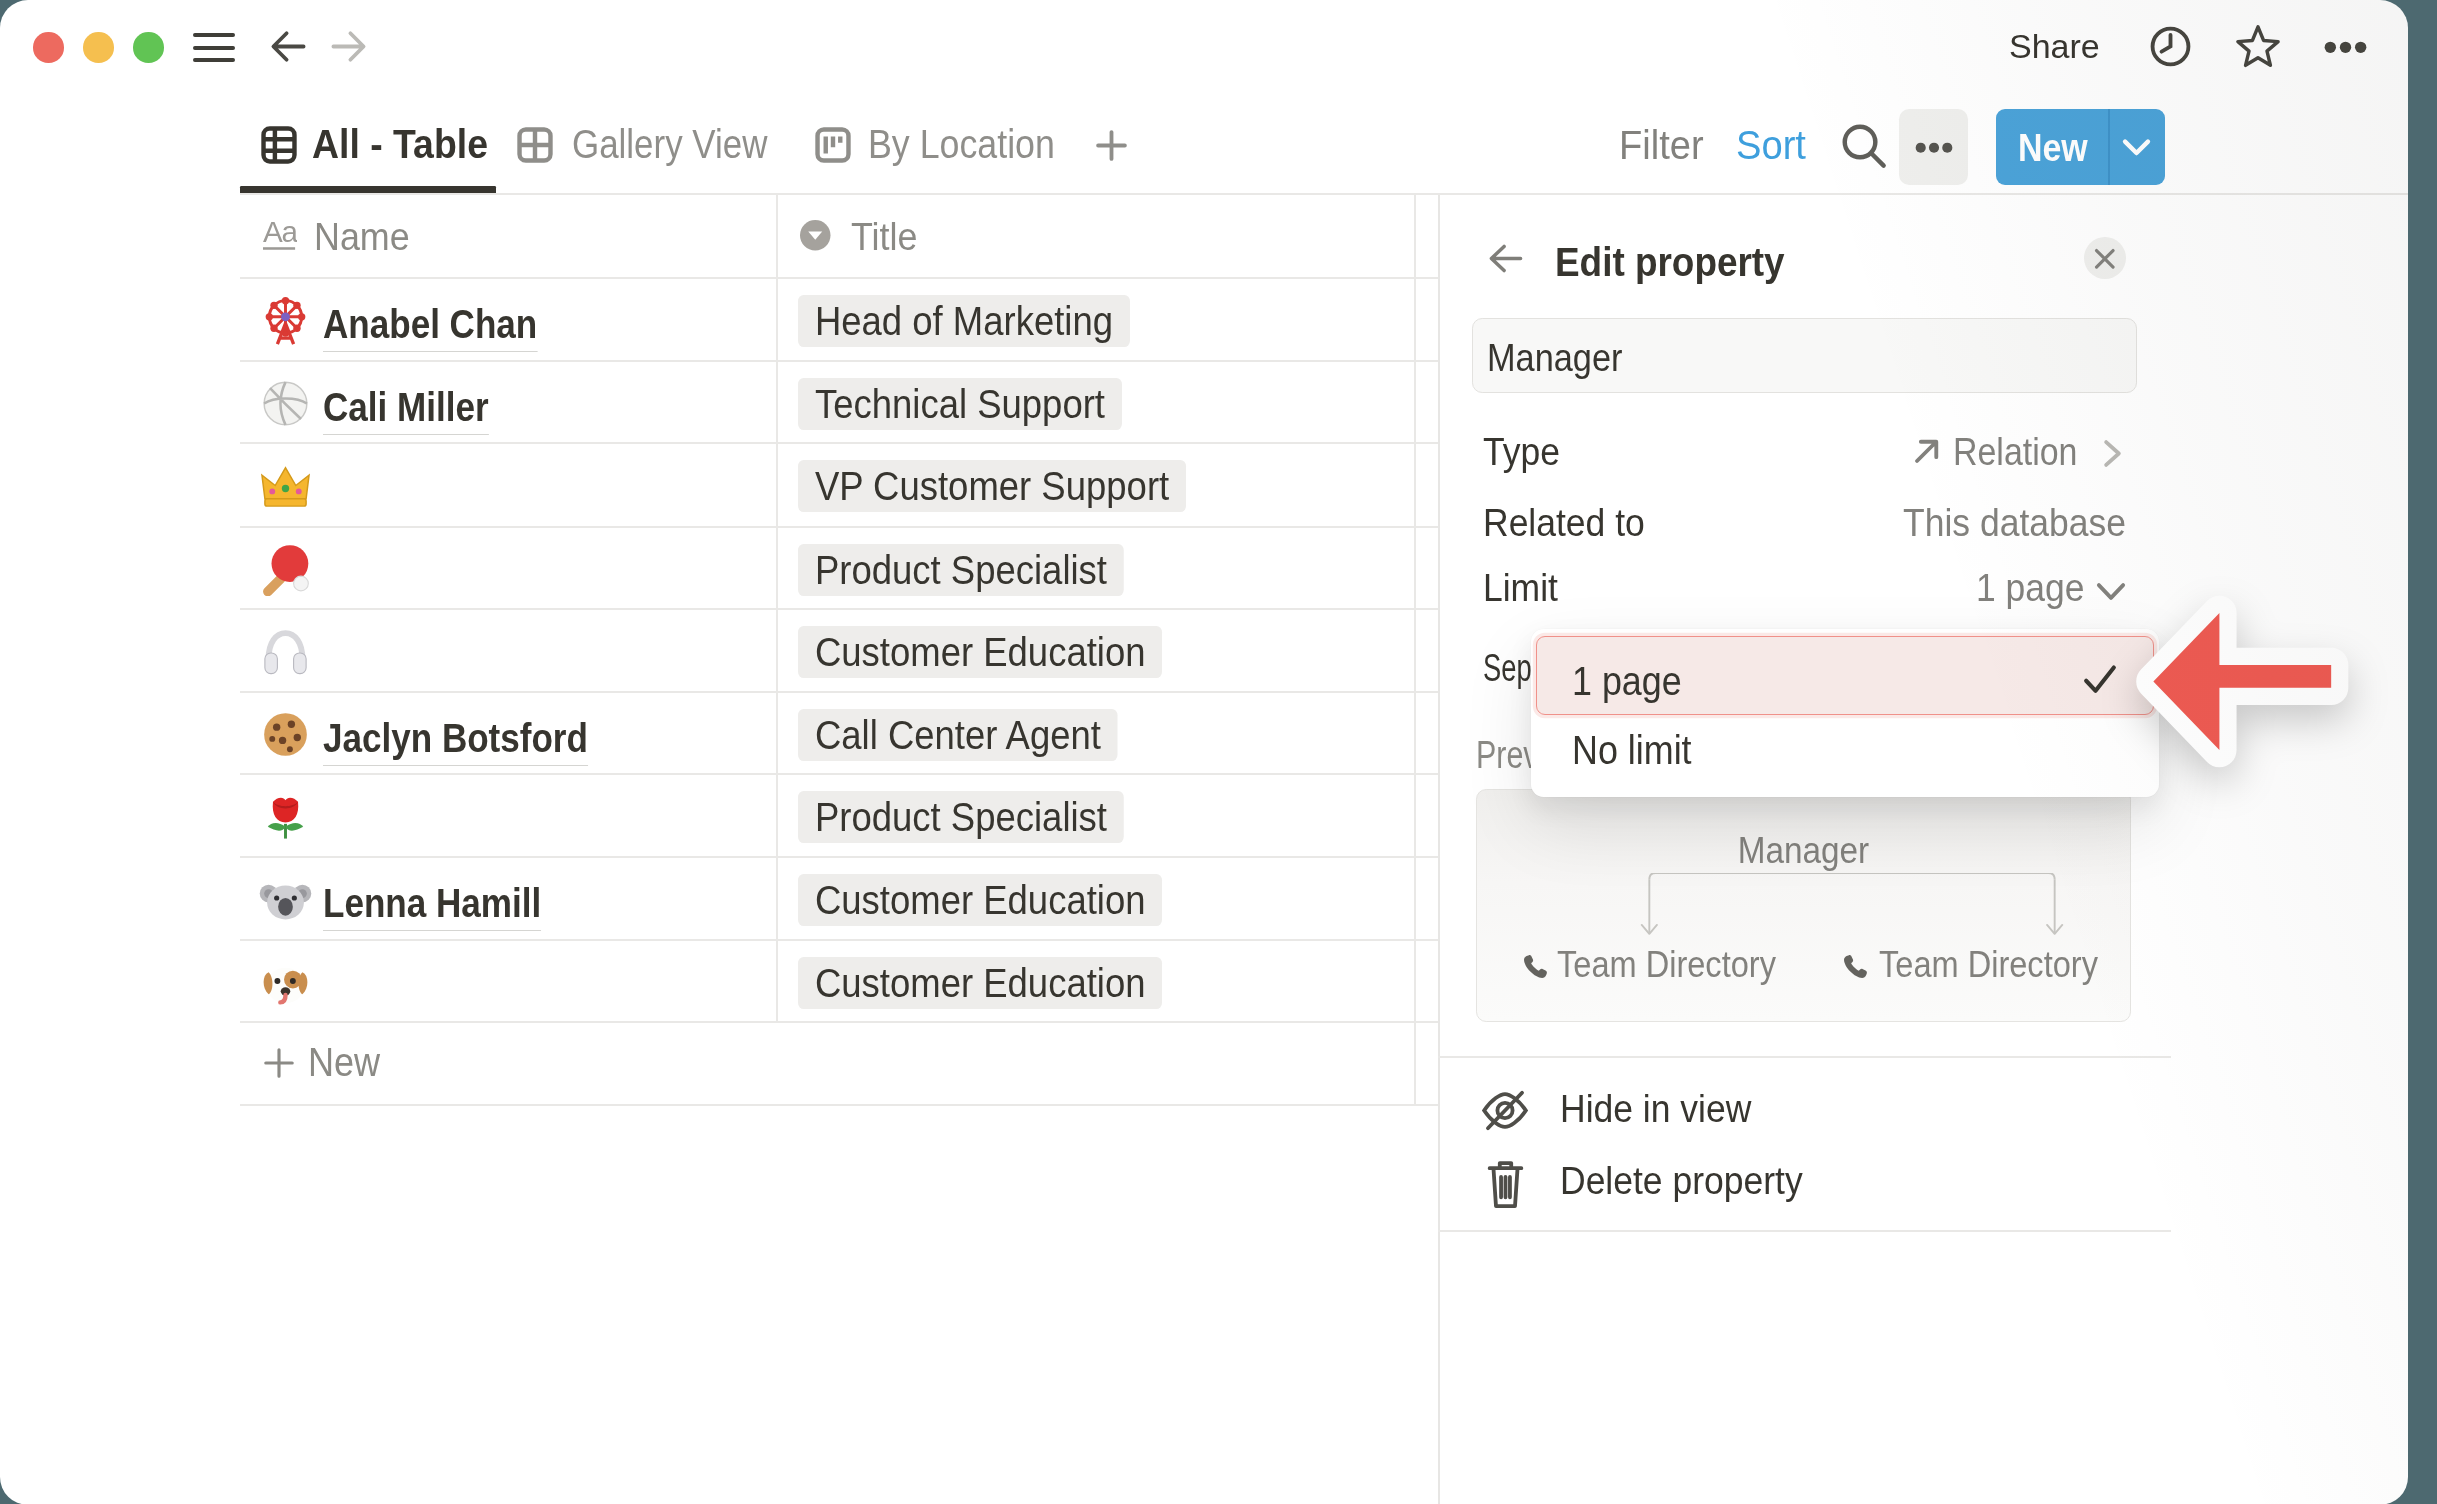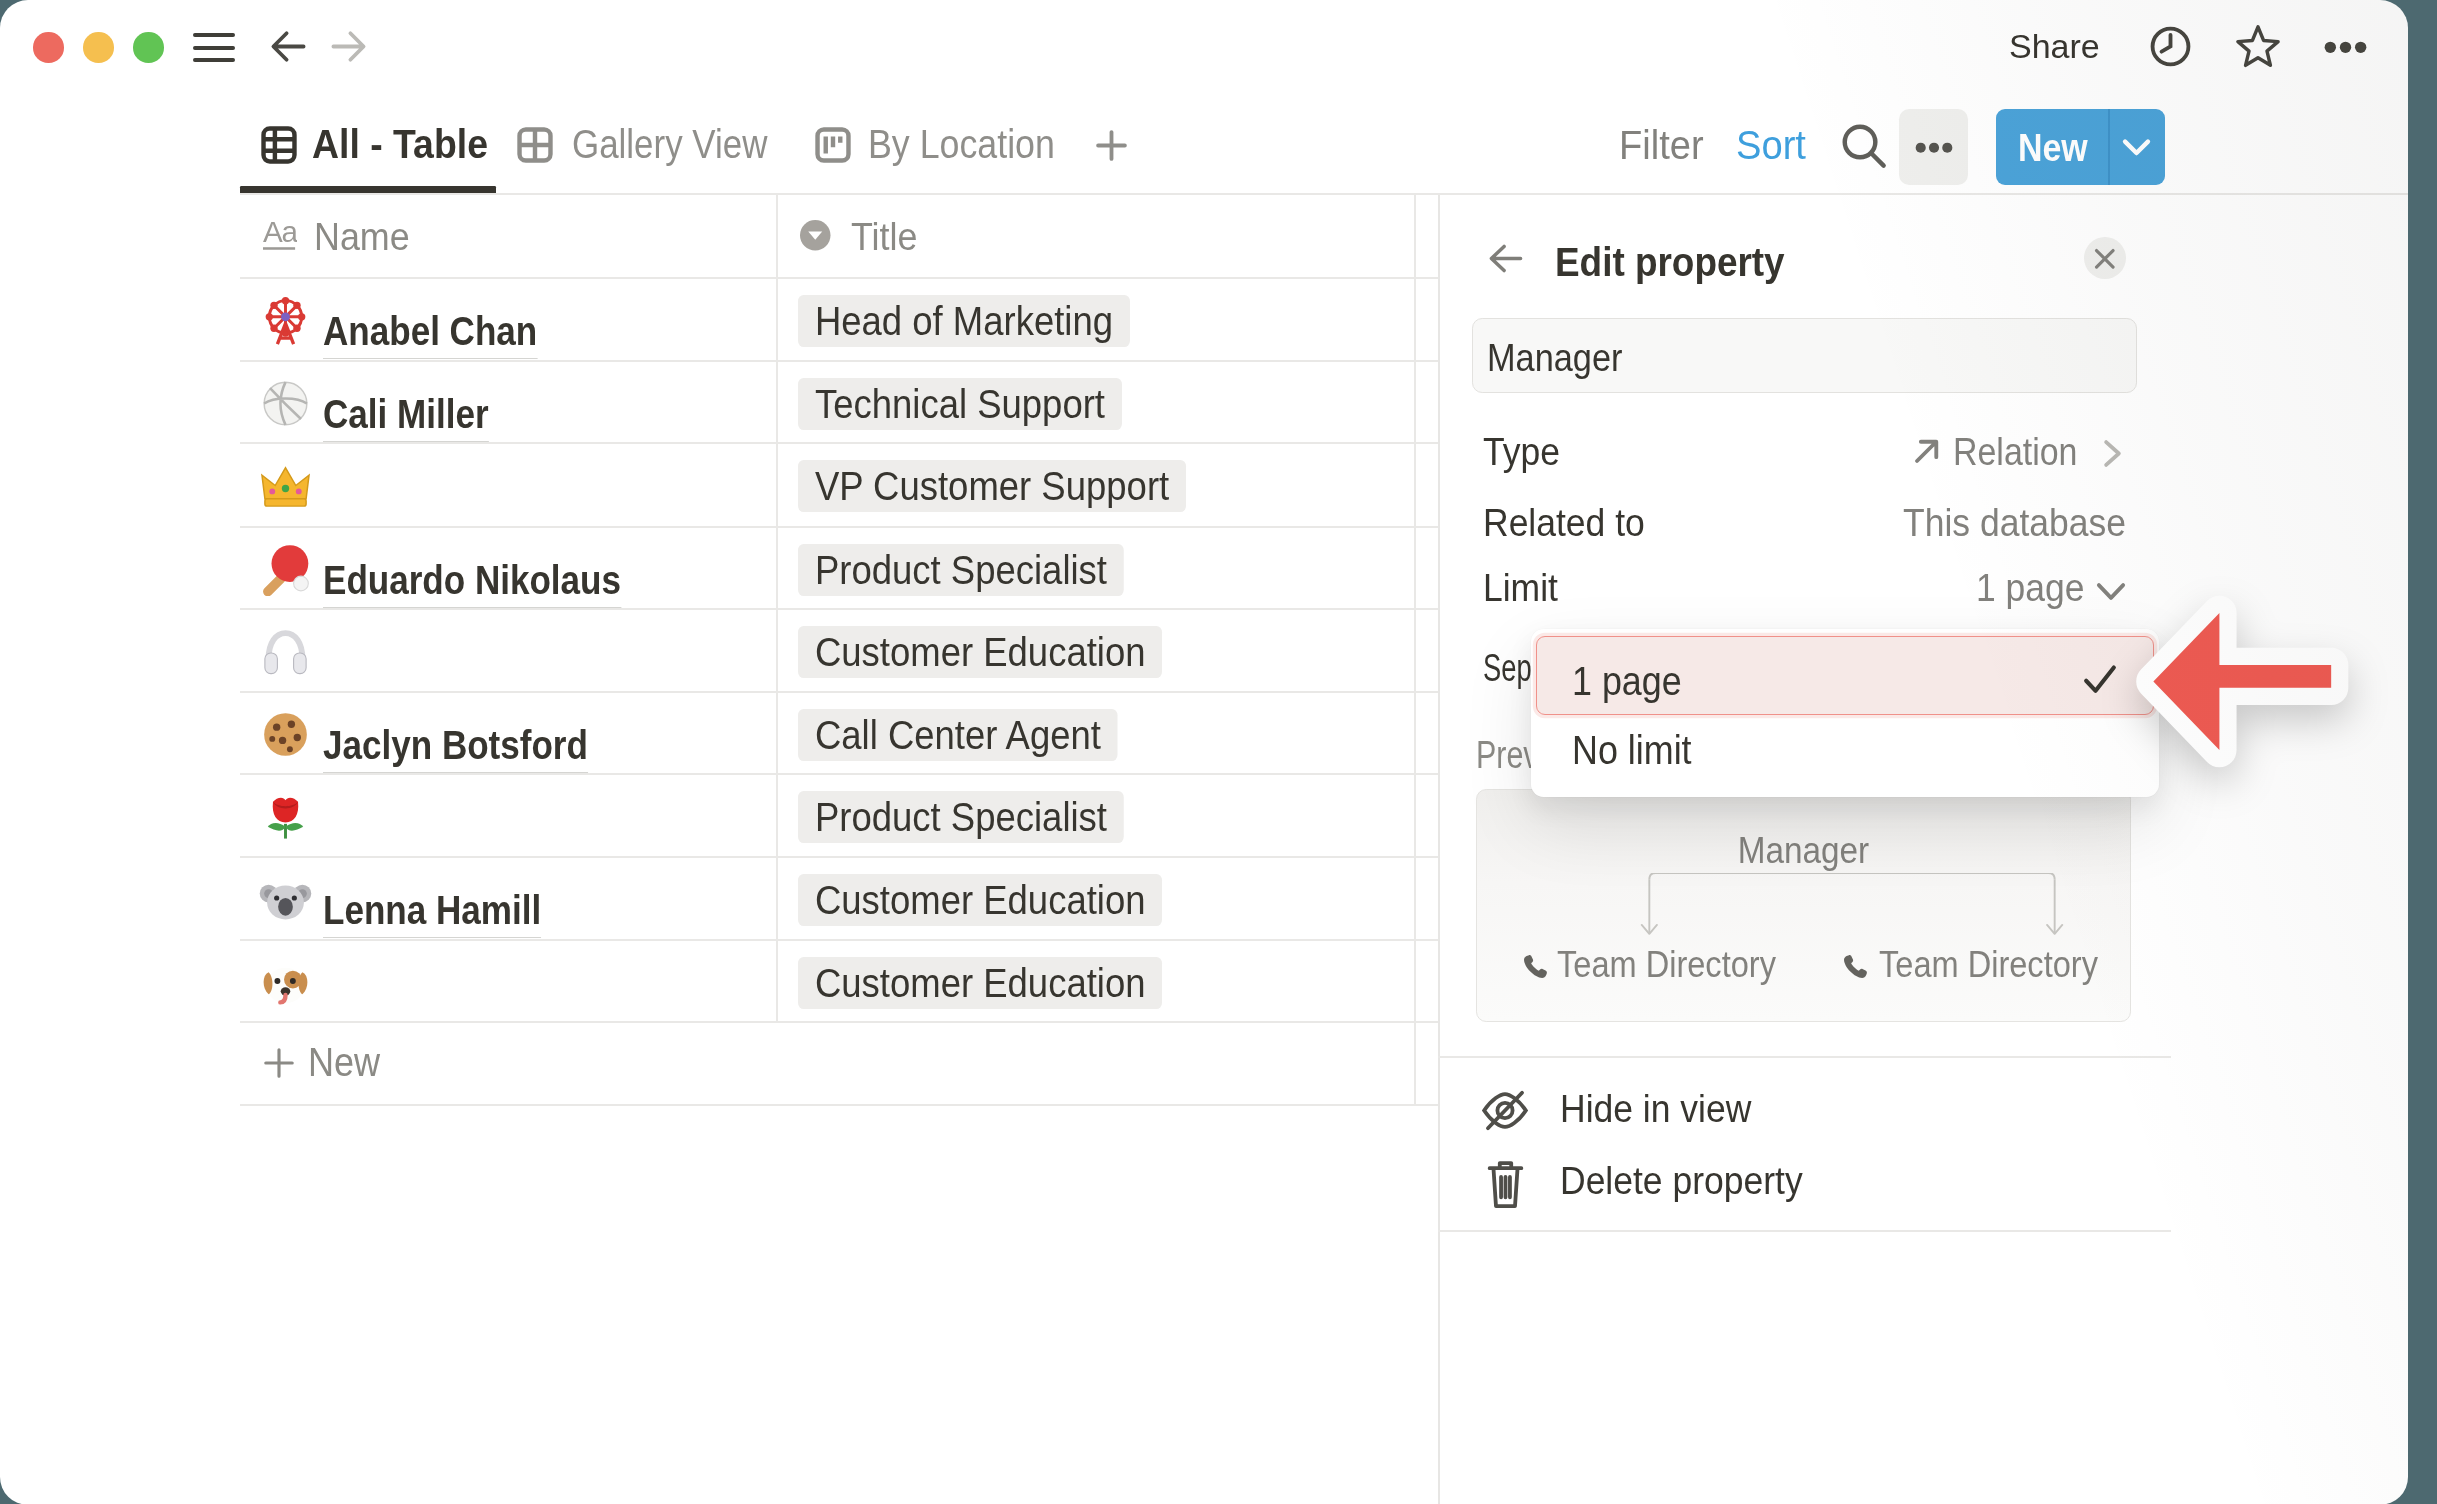--- a/index.html
+++ b/index.html
@@ -26,21 +26,21 @@
 .morebox { position:absolute; left:1899px; top:109px; width:69px; height:76px; background:#efefed; border-radius:10.2px; }
 .newbtn { position:absolute; left:1996px; top:109px; width:169px; height:76px; background:#4ba3d9; border-radius:9px; }
 .newbtn .txt { position:absolute; left:21.6px; top:16.5px; font-size:39px; font-weight:700; color:#fff; transform:scaleX(0.87); transform-origin:0 50%; }
 .newbtn .div { position:absolute; left:112px; top:0; width:1.9px; height:76px; background:#3e92c9; }
 
 .hdrline { position:absolute; background:#e9e8e6; }
 .colline { position:absolute; width:1.9px; background:#e9e8e6; }
 .rowline { position:absolute; left:240px; width:1198px; height:1.9px; background:#e9e8e6; }
 .hdrlabel { font-size:39px; color:#8b8a85; }
 .row { position:absolute; left:240px; width:1198px; height:83px; }
-.name { position:absolute; left:83px; top:15px; height:83px; display:flex; align-items:center; }
+.name { position:absolute; left:83px; top:8px; height:83px; display:flex; align-items:center; }
 .name span { font-size:41px; font-weight:700; color:#37352f; border-bottom:1.9px solid #d5d5d2; padding-bottom:3.2px; transform:scaleX(0.855); transform-origin:0 50%; }
 .emoji { position:absolute; left:19px; top:16.5px; width:53px; height:53px; }
 .pill { position:absolute; left:558px; top:18.4px; height:52px; background:#eeedeb; border-radius:6.3px;
         font-size:41px; color:#37352f; display:flex; align-items:center; padding:0 19px; white-space:nowrap; transform:scaleX(0.89); transform-origin:0 50%; }
 .newrow { position:absolute; left:240px; top:1021px; width:1198px; height:83px; color:#8b8a85; }
 .ptitle { position:absolute; left:117px; top:36px; font-size:41px; font-weight:700; color:#37352f; transform:scaleX(0.90); }
 .xbtn { position:absolute; left:2084px; top:237px; width:42px; height:42px; border-radius:50%; background:#efefed; }
 .input { position:absolute; left:1472px; top:318px; width:665px; height:75px; background:#f8f8f7; border:1.9px solid #e3e2df; border-radius:10.2px; font-size:39px; color:#37352f; display:flex; align-items:center; padding-left:14px; padding-top:4.4px; }
 .prow-label { position:absolute; font-size:39px; color:#37352f; transform:scaleX(0.91); }
 .prow-value { position:absolute; font-size:39px; color:#82817d; transform:scaleX(0.91); }
@@ -200,23 +200,20 @@
           <circle cx="54" cy="44" r="4" fill="#e4599b"></circle>
         </svg></div>
       <div class="pill">VP Customer Support</div>
     </div>
   <div class="row" style="top:526px;">
       <div class="emoji" id="e4"><svg viewBox="0 0 72 72">
           <path d="M30 48 L12 66" stroke="#d9a05e" stroke-width="13" stroke-linecap="round"></path>
           <circle cx="42" cy="28" r="25" fill="#e23b3b"></circle>
           <circle cx="57" cy="55" r="10" fill="#f4f4f4" stroke="#d9d9d9" stroke-width="1.5"></circle>
         </svg></div>
-      <div class="name">
-        <span>Eduardo Nikolaus</span>
-      </div>
       <div class="pill">Product Specialist</div>
     </div>
   <div class="row" style="top:608px;">
       <div class="emoji" id="e5"><svg viewBox="0 0 72 72">
           <path d="M13 46 C13 24 23 11 36 11 C49 11 59 24 59 46" fill="none" stroke="#d8d8dc" stroke-width="8"></path>
           <rect x="8" y="38" width="17" height="28" rx="8" fill="#e8e8ec" stroke="#b9b9c0" stroke-width="1.5"></rect>
           <rect x="47" y="38" width="17" height="28" rx="8" fill="#e8e8ec" stroke="#b9b9c0" stroke-width="1.5"></rect>
         </svg></div>
       <div class="pill">Customer Education</div>
     </div>

